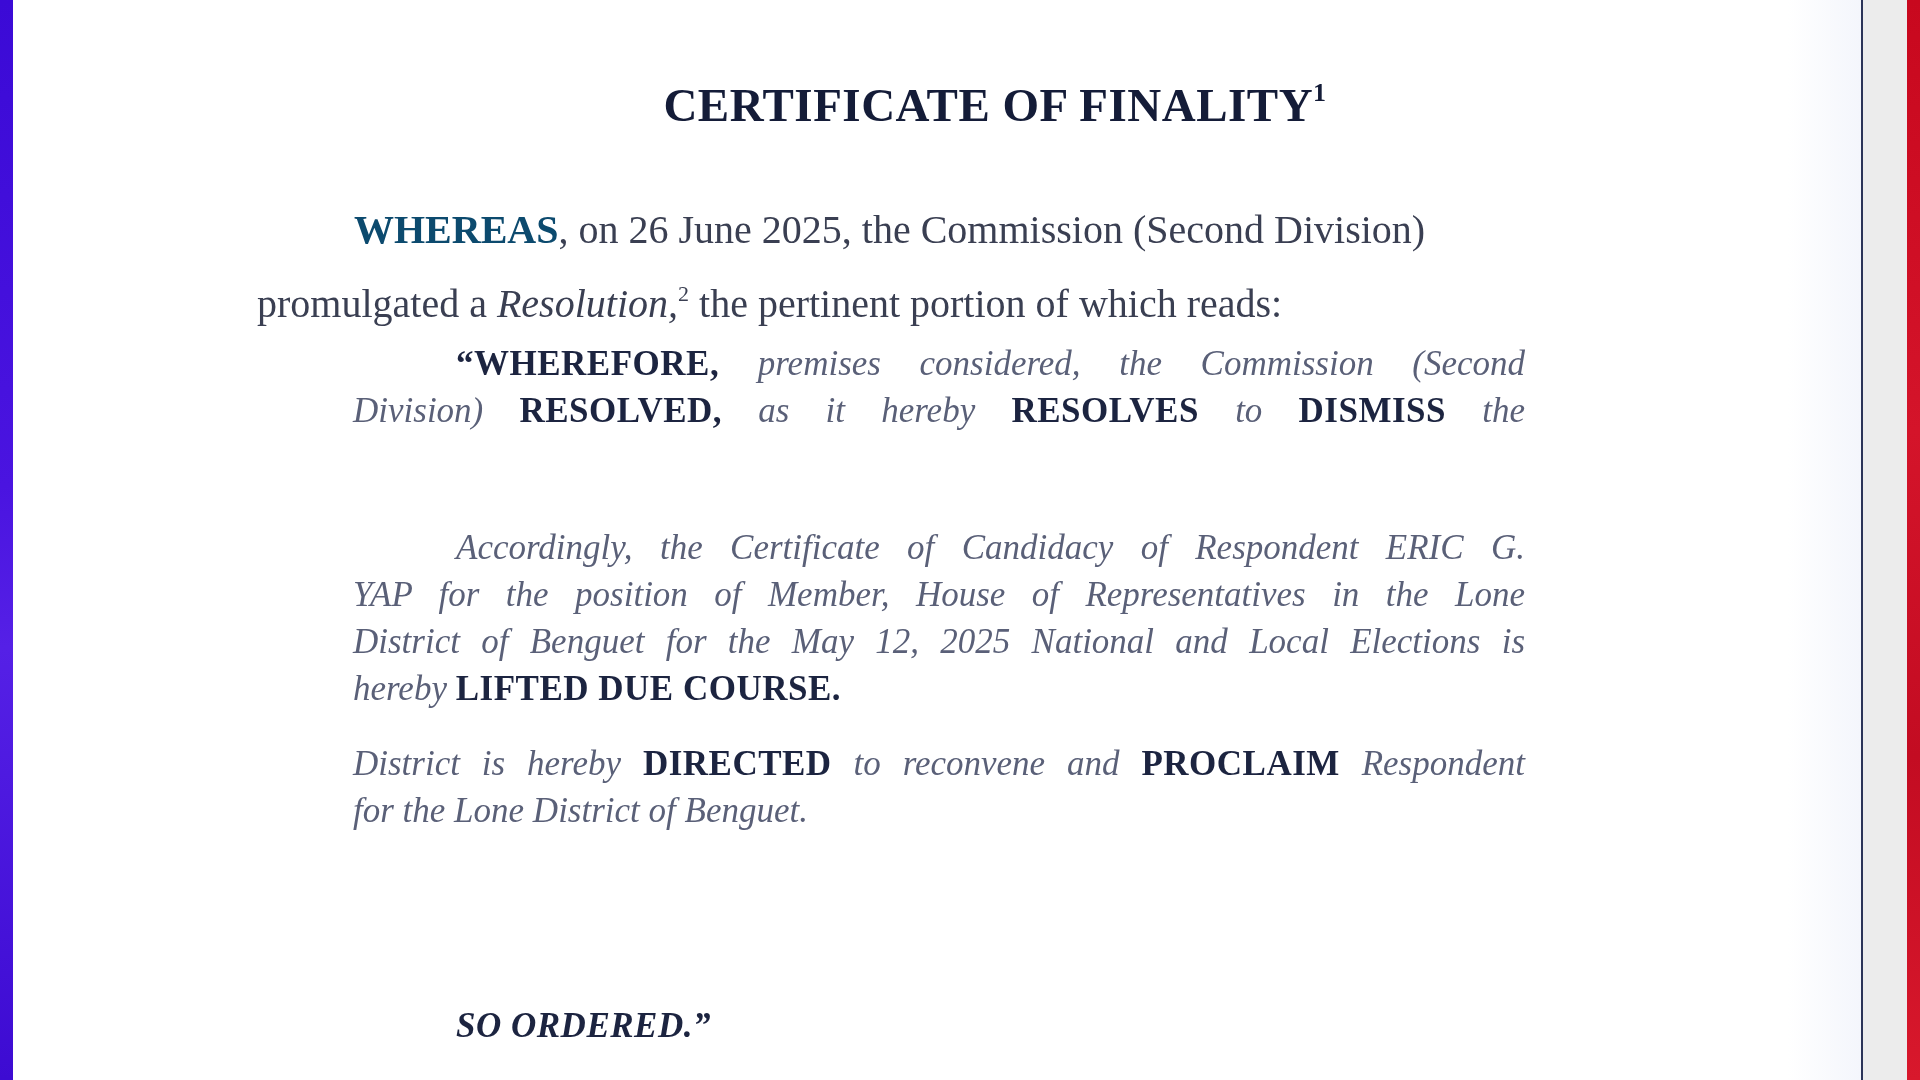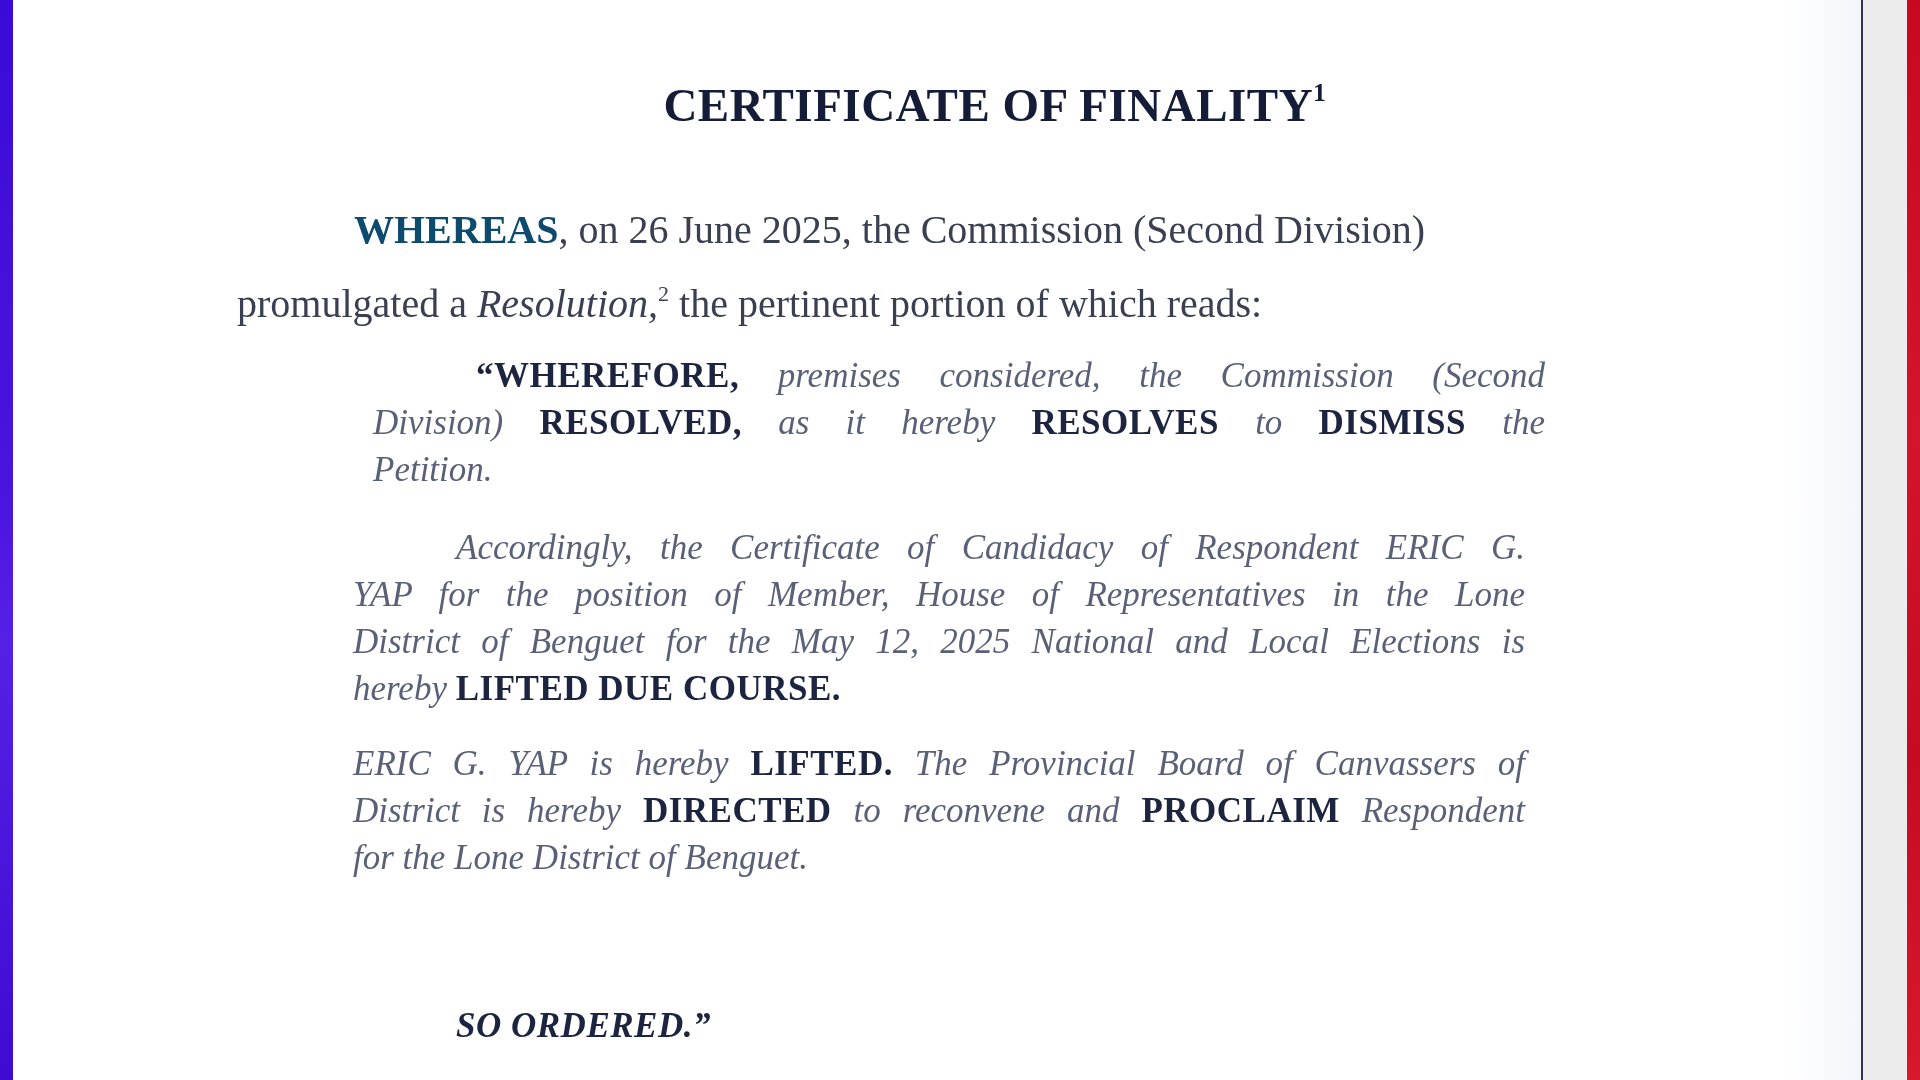--- a/index.html
+++ b/index.html
@@ -63,37 +63,35 @@
 <div class="left-strip"></div>
 <div class="page"></div>
 <div class="page-border"></div>
 <div class="gray-strip"></div>
 <div class="red-strip"></div>
 
 <div class="title"><span>CERTIFICATE OF FINALITY</span><sup>1</sup></div>
 
 <div class="para" style="top:198px;">
   <span class="first"><b>WHEREAS</b><span>, on 26 June 2025, the Commission (Second Division)</span></span>
-  <span style="display:block;"><span>promulgated a </span><i>Resolution,</i><sup>2</sup><span> the pertinent portion of which reads:</span></span>
+  <span style="display:block;margin-left:20px;"><span>promulgated a </span><i>Resolution,</i><sup>2</sup><span> the pertinent portion of which reads:</span></span>
 </div>
 
-<div class="quote" style="top:352px;margin-left:20px;">
+<div class="quote" style="top:340px;">
   <span class="jline"><span class="ind"></span><b>“WHEREFORE,</b><span> premises considered, the Commission (Second</span></span>
   <span class="jline"><span>Division) </span><b>RESOLVED,</b><span> as it hereby </span><b>RESOLVES</b><span> to </span><b>DISMISS</b><span> the</span></span>
-  <span class="lline">Petition.</span>
 </div>
 
 <div class="quote" style="top:524px;">
   <span class="jline"><span class="ind"></span><span>Accordingly, the Certificate of Candidacy of Respondent ERIC G.</span></span>
   <span class="jline">YAP for the position of Member, House of Representatives in the Lone</span>
   <span class="jline">District of Benguet for the May 12, 2025 National and Local Elections is</span>
   <span class="lline"><span>hereby </span><b>LIFTED DUE COURSE.</b></span>
 </div>
 
 <div class="quote" style="top:740px;">
-  <span class="jline"><span>ERIC G. YAP is hereby </span><b>LIFTED.</b><span> The Provincial Board of Canvassers of</span></span>
   <span class="jline"><span>District is hereby </span><b>DIRECTED</b><span> to reconvene and </span><b>PROCLAIM</b><span> Respondent</span></span>
   <span class="lline">for the Lone District of Benguet.</span>
 </div>
 
 <div class="quote" style="top:1002px;">
   <span class="lline"><span class="ind"></span><b class="it">SO ORDERED.”</b></span>
 </div>
 
 </body></html>

